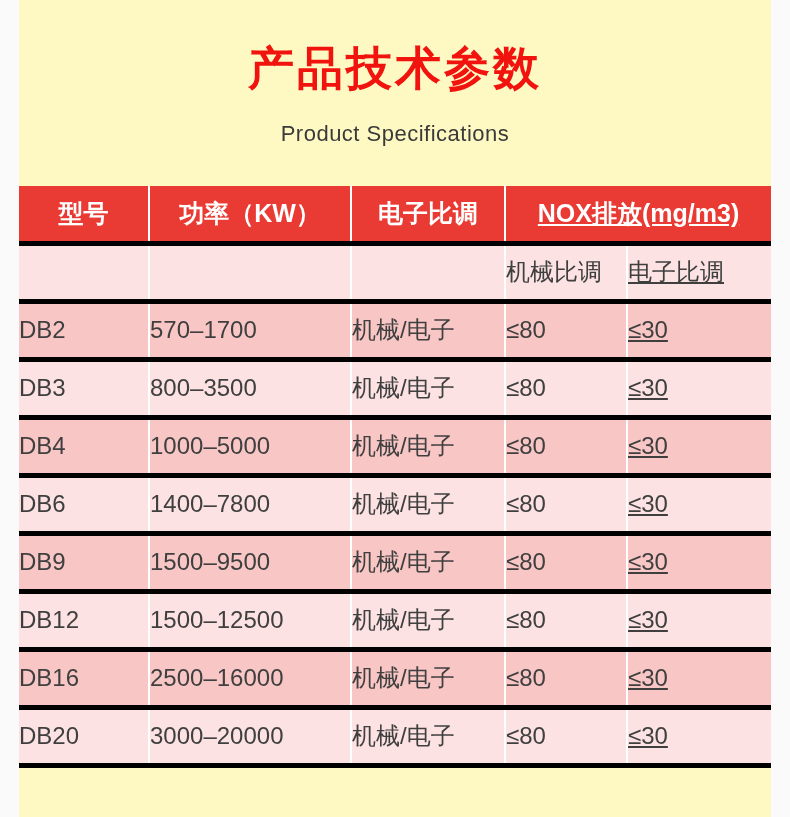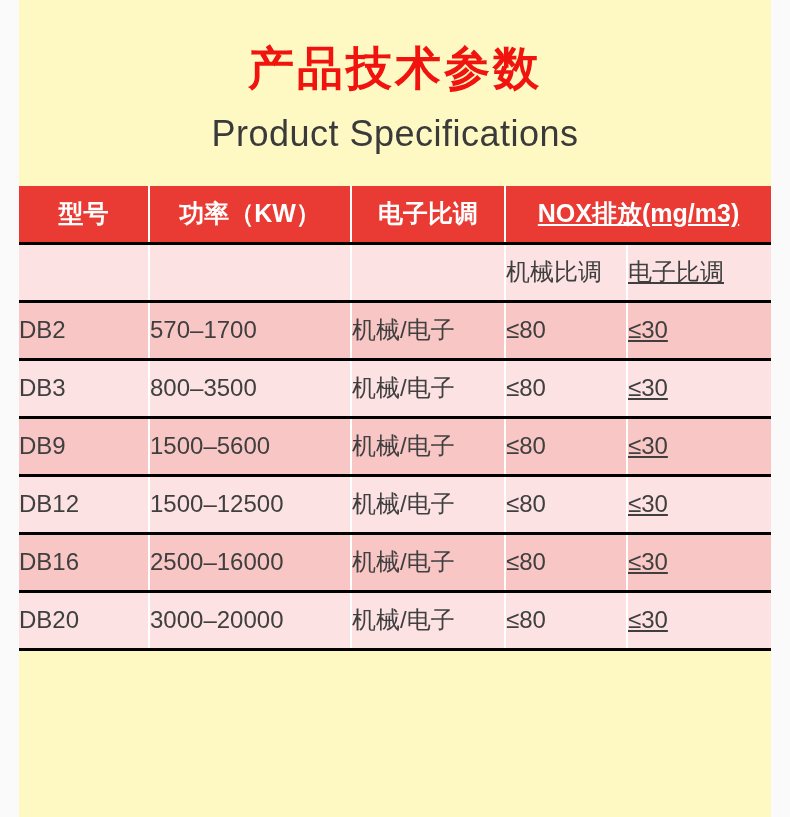--- a/index.html
+++ b/index.html
@@ -24,36 +24,36 @@
     margin: 0;
     padding-top: 40px;
     font-size: 46px;
     line-height: 56px;
     font-weight: bold;
     color: #f0130e;
     letter-spacing: 3px;
   }
   .hero-subtitle {
     margin-top: 24px;
-    font-size: 36px;
+    font-size: 22px;
     line-height: 28px;
     color: #3a3a3a;
     letter-spacing: 0.5px;
   }
   table.spec-table {
     width: 752px;
     border-collapse: collapse;
     table-layout: fixed;
   }
   .spec-table th, .spec-table td {
     padding: 0;
     height: 58px;
     vertical-align: middle;
     border-right: 2px solid #ffffff;
-    border-bottom: 3px solid #000000;
+    border-bottom: 5px solid #000000;
     font-size: 24px;
     color: #3f3f3f;
     font-weight: normal;
     overflow: hidden;
     white-space: nowrap;
   }
   .spec-table th:last-child, .spec-table td:last-child { border-right: none; text-decoration: underline; }
   .spec-table thead th {
     background: #e93b33;
     color: #ffffff;
@@ -106,22 +106,36 @@
         <td>≤30</td>
       </tr>
       <tr class="row-light">
         <td>DB3</td>
         <td>800–3500</td>
         <td>机械/电子</td>
         <td>≤80</td>
         <td>≤30</td>
       </tr>
       <tr class="row-dark">
+        <td>DB4</td>
+        <td>1000–5000</td>
+        <td>机械/电子</td>
+        <td>≤80</td>
+        <td>≤30</td>
+      </tr>
+      <tr class="row-light">
+        <td>DB6</td>
+        <td>1400–7800</td>
+        <td>机械/电子</td>
+        <td>≤80</td>
+        <td>≤30</td>
+      </tr>
+      <tr class="row-dark">
         <td>DB9</td>
-        <td>1500–5600</td>
+        <td>1500–9500</td>
         <td>机械/电子</td>
         <td>≤80</td>
         <td>≤30</td>
       </tr>
       <tr class="row-light">
         <td>DB12</td>
         <td>1500–12500</td>
         <td>机械/电子</td>
         <td>≤80</td>
         <td>≤30</td>

